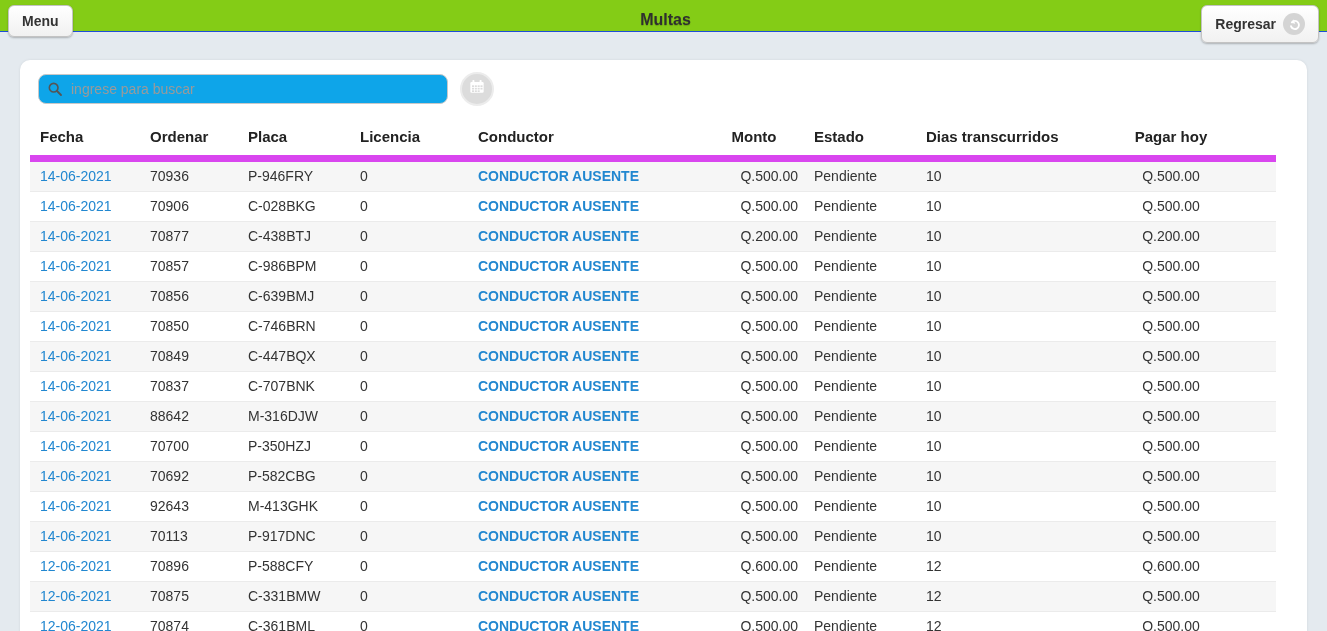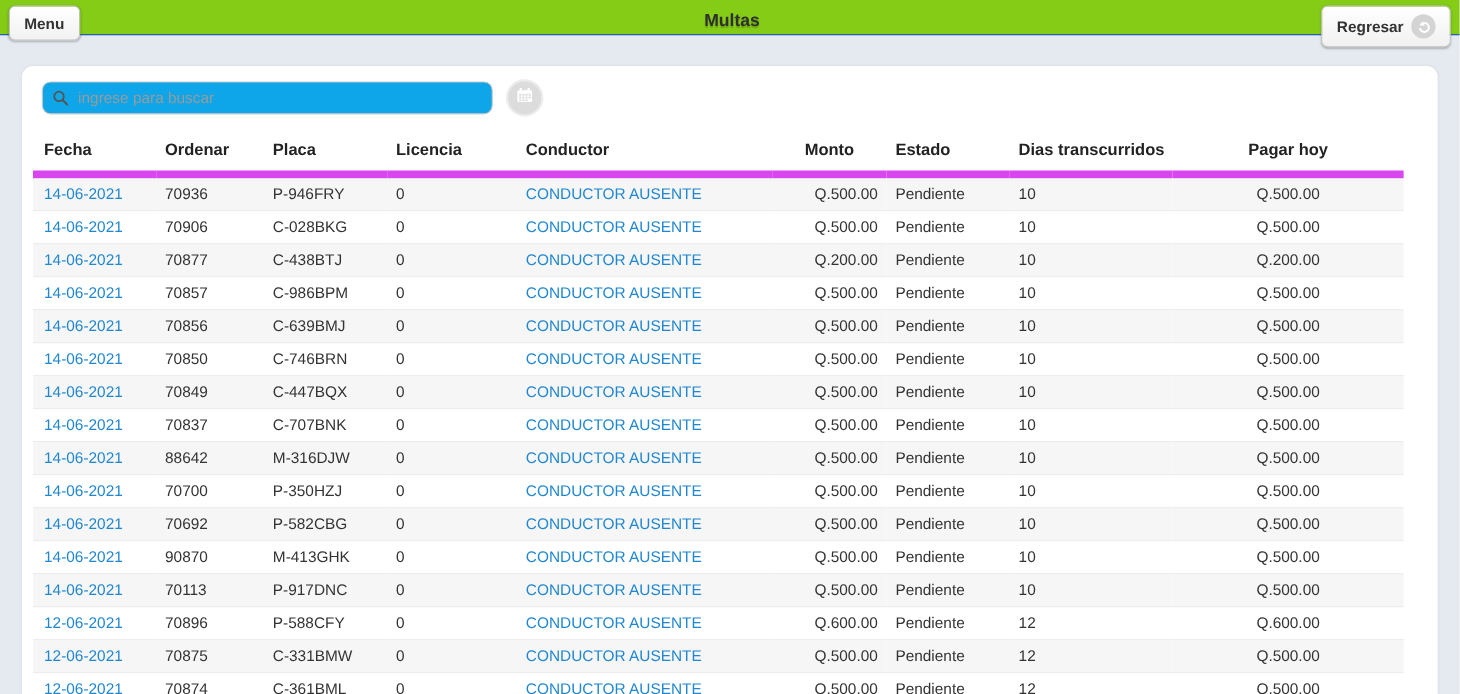--- a/index.html
+++ b/index.html
@@ -82,21 +82,21 @@
   td {
     font-size:14px; color:#333;
     padding:0 8px; height:29px; line-height:29px;
     border-bottom:1px solid #ebebeb;
     white-space:nowrap; overflow:hidden;
   }
   tr.striped td { background:#f6f6f6; }
   th.c0 { padding-left:10px; }
   td.c0 { padding-left:10px; font-weight:400; cursor:pointer; }
   td.c0, td.c4 { color:#2187d0; }
-  td.c4 { font-weight:400; cursor:pointer; }
+  td.c4 { font-weight:700; cursor:pointer; }
   th.c5 { text-align:center;margin-top:27px; }
   td.c5 { text-align:right; }
   th.c7, td.c7 { }
   th.c8, td.c8 { text-align:center; }
 </style>
 </head>
 <body>
 
 <div class="topbar">
   <button class="btn menu-btn">
@@ -294,21 +294,21 @@
           <td class="c2">P-582CBG</td>
           <td class="c3">0</td>
           <td class="c4">CONDUCTOR AUSENTE</td>
           <td class="c5">Q.500.00</td>
           <td class="c6">Pendiente</td>
           <td class="c7">10</td>
           <td class="c8">Q.500.00</td>
         </tr>
         <tr>
           <td class="c0">14-06-2021</td>
-          <td class="c1">90870</td>
+          <td class="c1">92643</td>
           <td class="c2">M-413GHK</td>
           <td class="c3">0</td>
           <td class="c4">CONDUCTOR AUSENTE</td>
           <td class="c5">Q.500.00</td>
           <td class="c6">Pendiente</td>
           <td class="c7">10</td>
           <td class="c8">Q.500.00</td>
         </tr>
         <tr class="striped">
           <td class="c0">14-06-2021</td>

